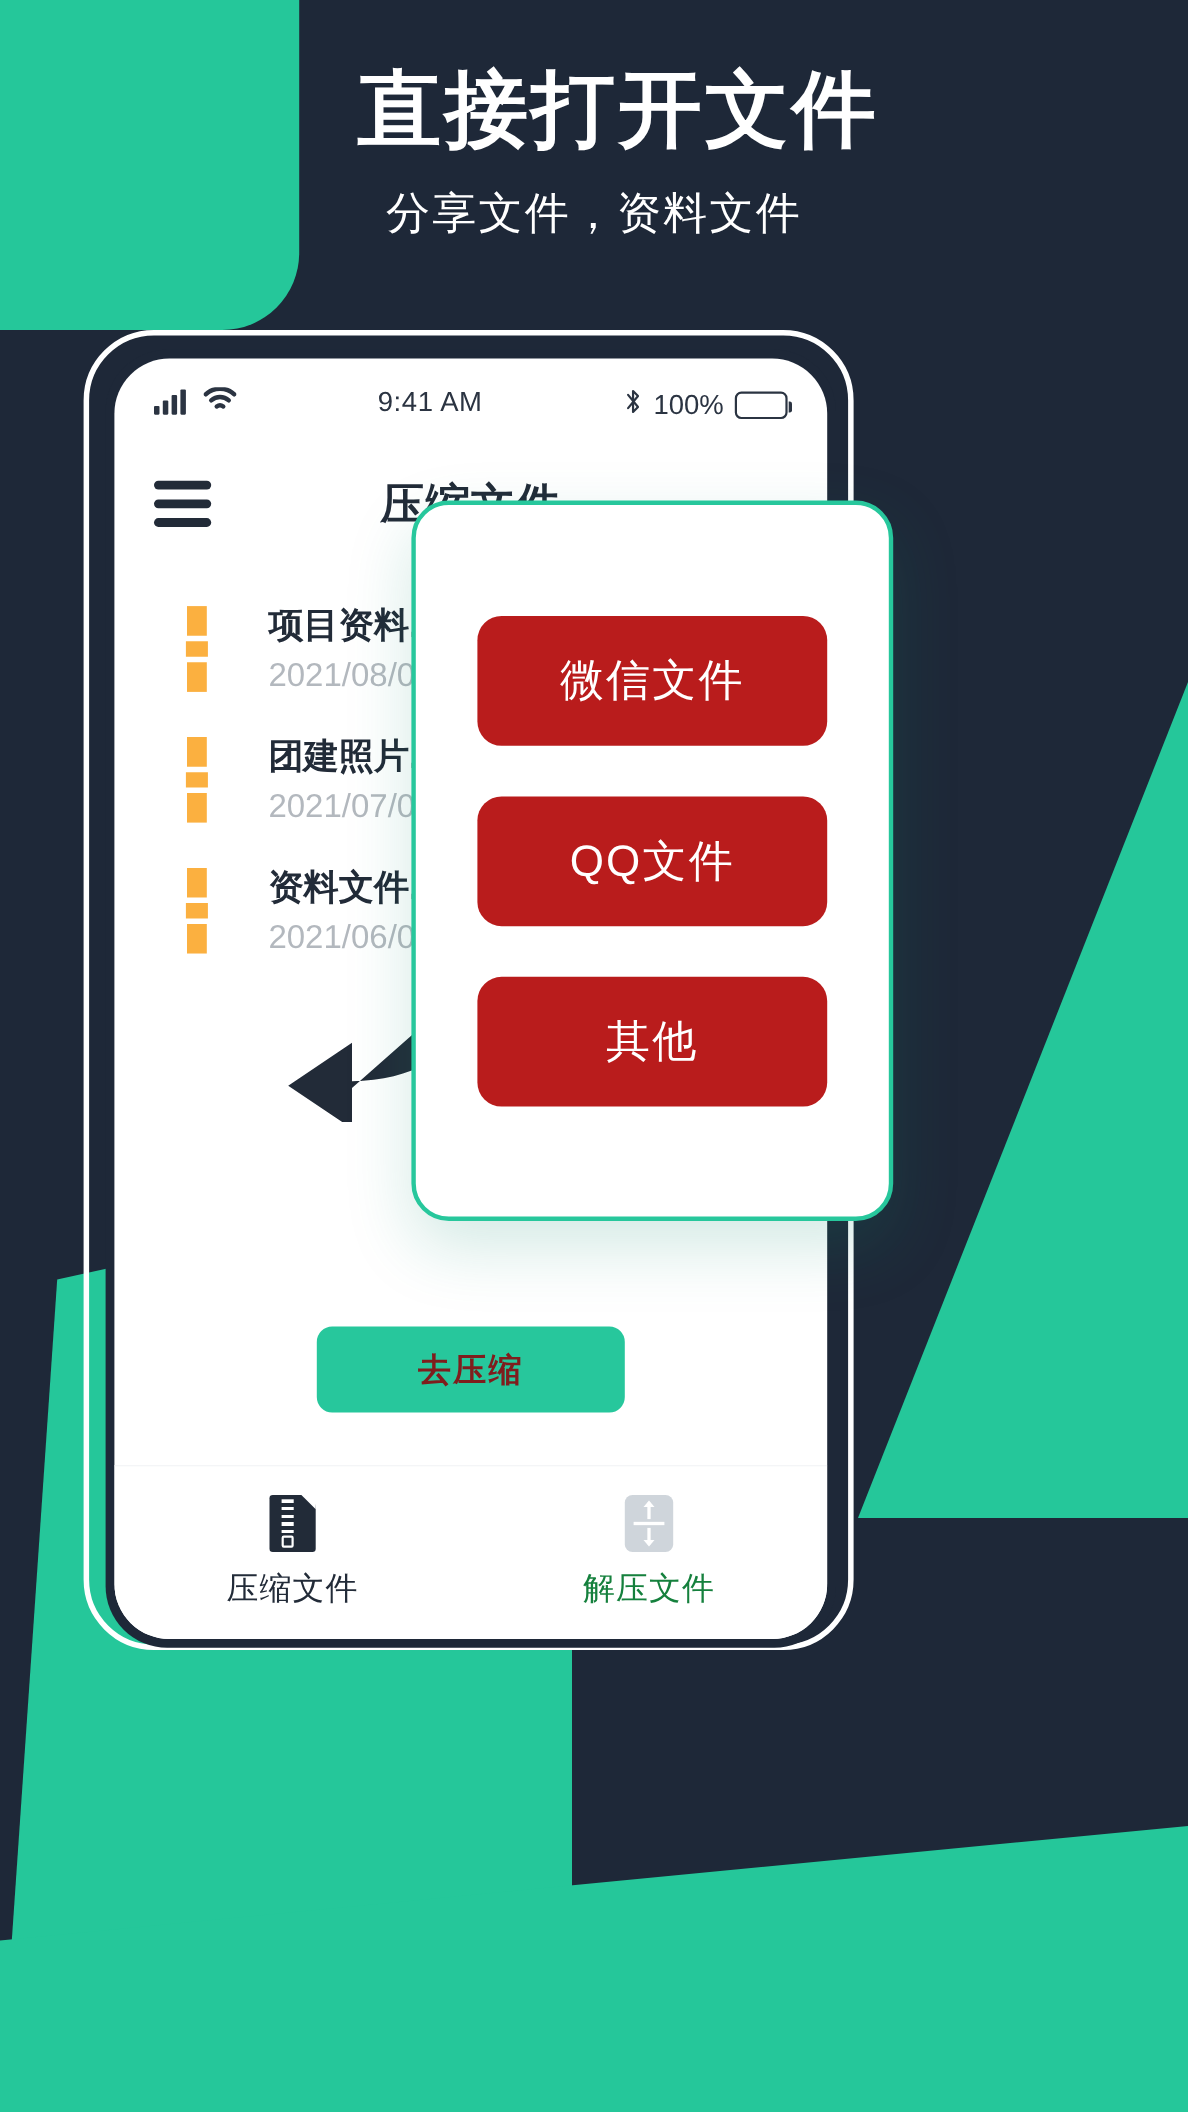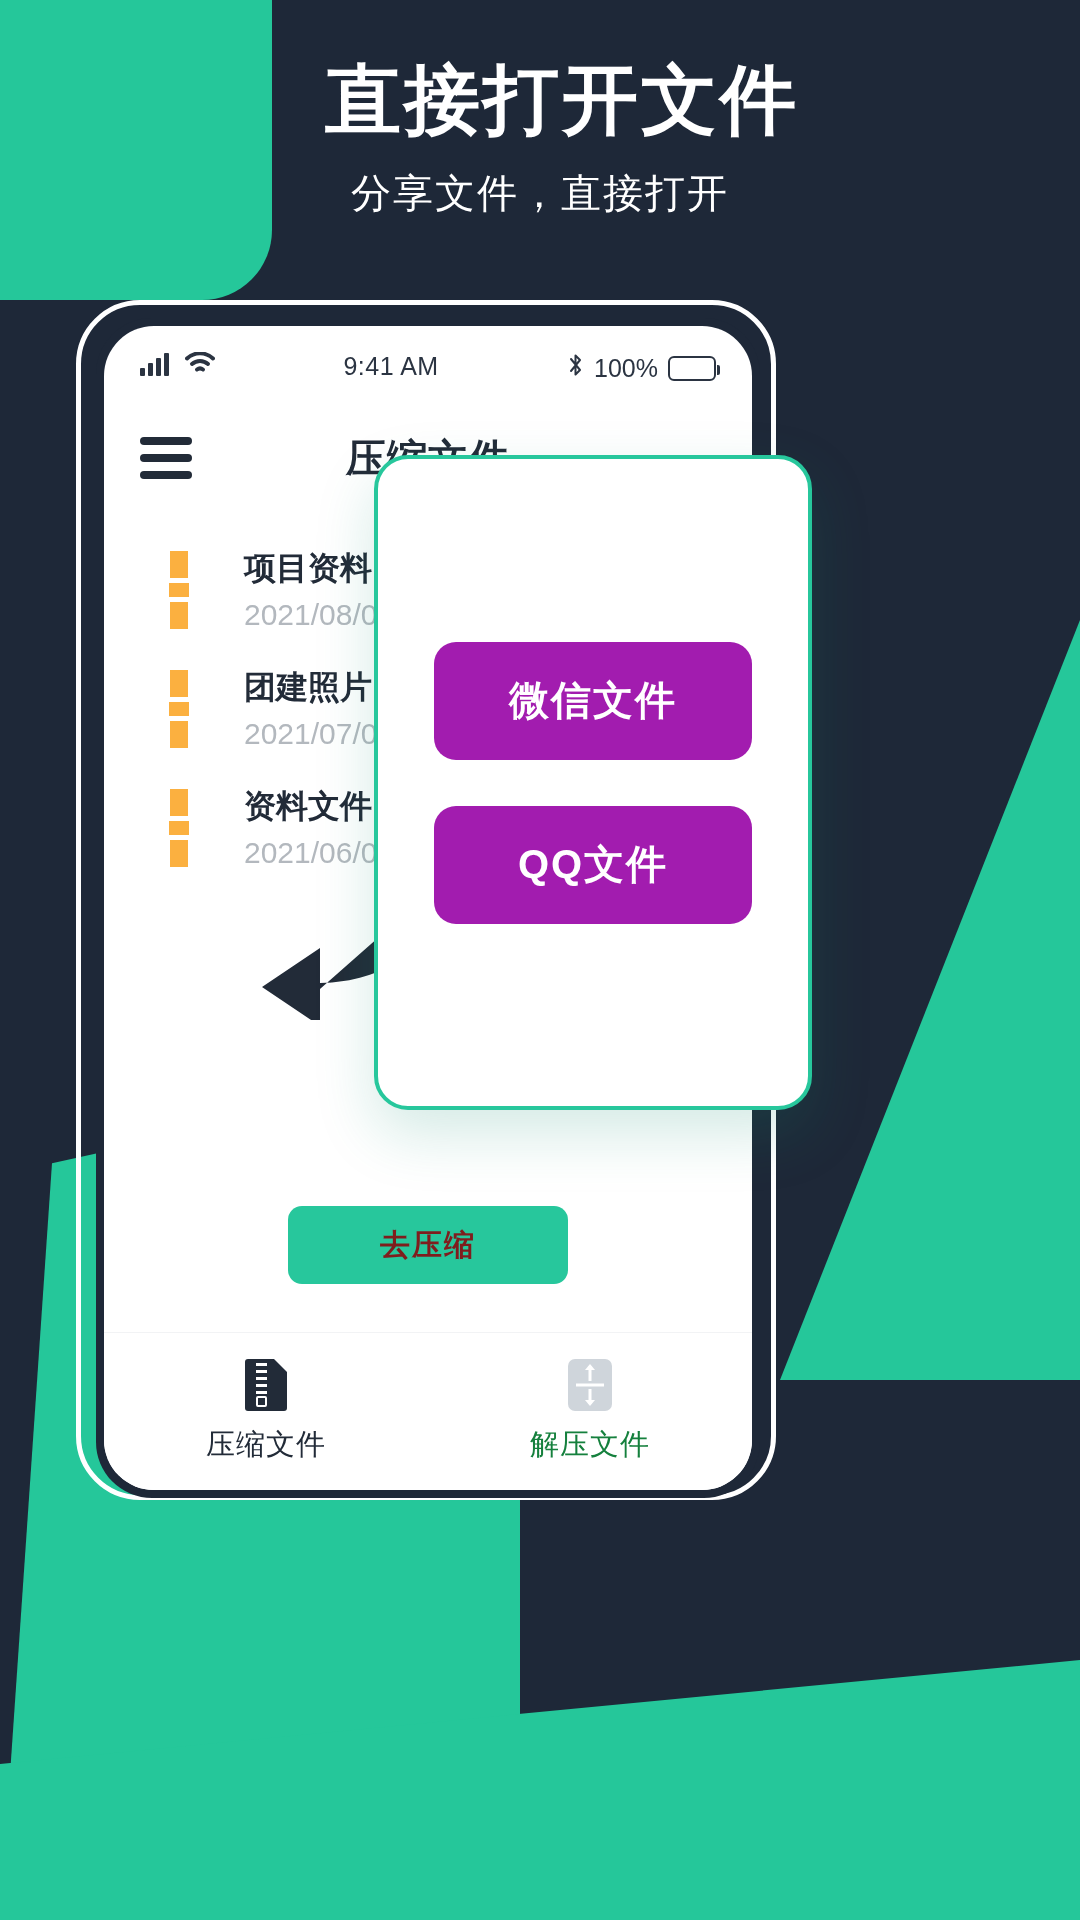--- a/index.html
+++ b/index.html
@@ -263,40 +263,40 @@
     z-index:10;
     box-shadow:0 24px 60px rgba(16,140,110,0.18);
     display:flex; flex-direction:column;
     align-items:center;
     justify-content:center;
     gap:46px;
     padding:36px 56px;
   }
   .modal-button {
     width:100%; height:118px;
-    background:#a21caf;
+    background:#b91c1c;
     border:none; border-radius:22px;
-    color:#ffffff; font-size:40px; font-weight:bold;
+    color:#ffffff; font-size:40px; font-weight:normal;
     letter-spacing:2px;
     font-family:inherit;
     cursor:pointer;
   }
 </style>
 </head>
 <body>
 
 <div id="bg-dark"></div>
 <div id="deco-top-left"></div>
 <div id="deco-right-wedge"></div>
 <div id="deco-left-wedge"></div>
 <div id="deco-bottom-band"></div>
 
 <div id="headline-block">
   <div id="headline-title">直接打开文件</div>
-  <div id="headline-sub">分享文件，直接打开</div>
+  <div id="headline-sub">分享文件，资料文件</div>
 </div>
 
 <div id="phone-outline"></div>
 
 <div id="phone">
   <div id="phone-screen">
 
     <div id="status-bar">
       <div id="sb-left">
         <span class="signal-bars">
@@ -401,13 +401,14 @@
 </div>
 
 <svg id="curved-arrow" viewBox="0 0 180 120">
   <path d="M172 6 C176 58 132 96 62 97 L62 62 L4 101 L62 140 L62 103" fill="#222b38" transform="translate(0,-14)"></path>
   <path d="M168 4 C172 54 126 88 58 88" stroke="#222b38" stroke-width="0" fill="none"></path>
 </svg>
 
 <div id="modal">
   <button class="modal-button">微信文件</button>
   <button class="modal-button">QQ文件</button>
+  <button class="modal-button">其他</button>
 </div>
 
 </body></html>

